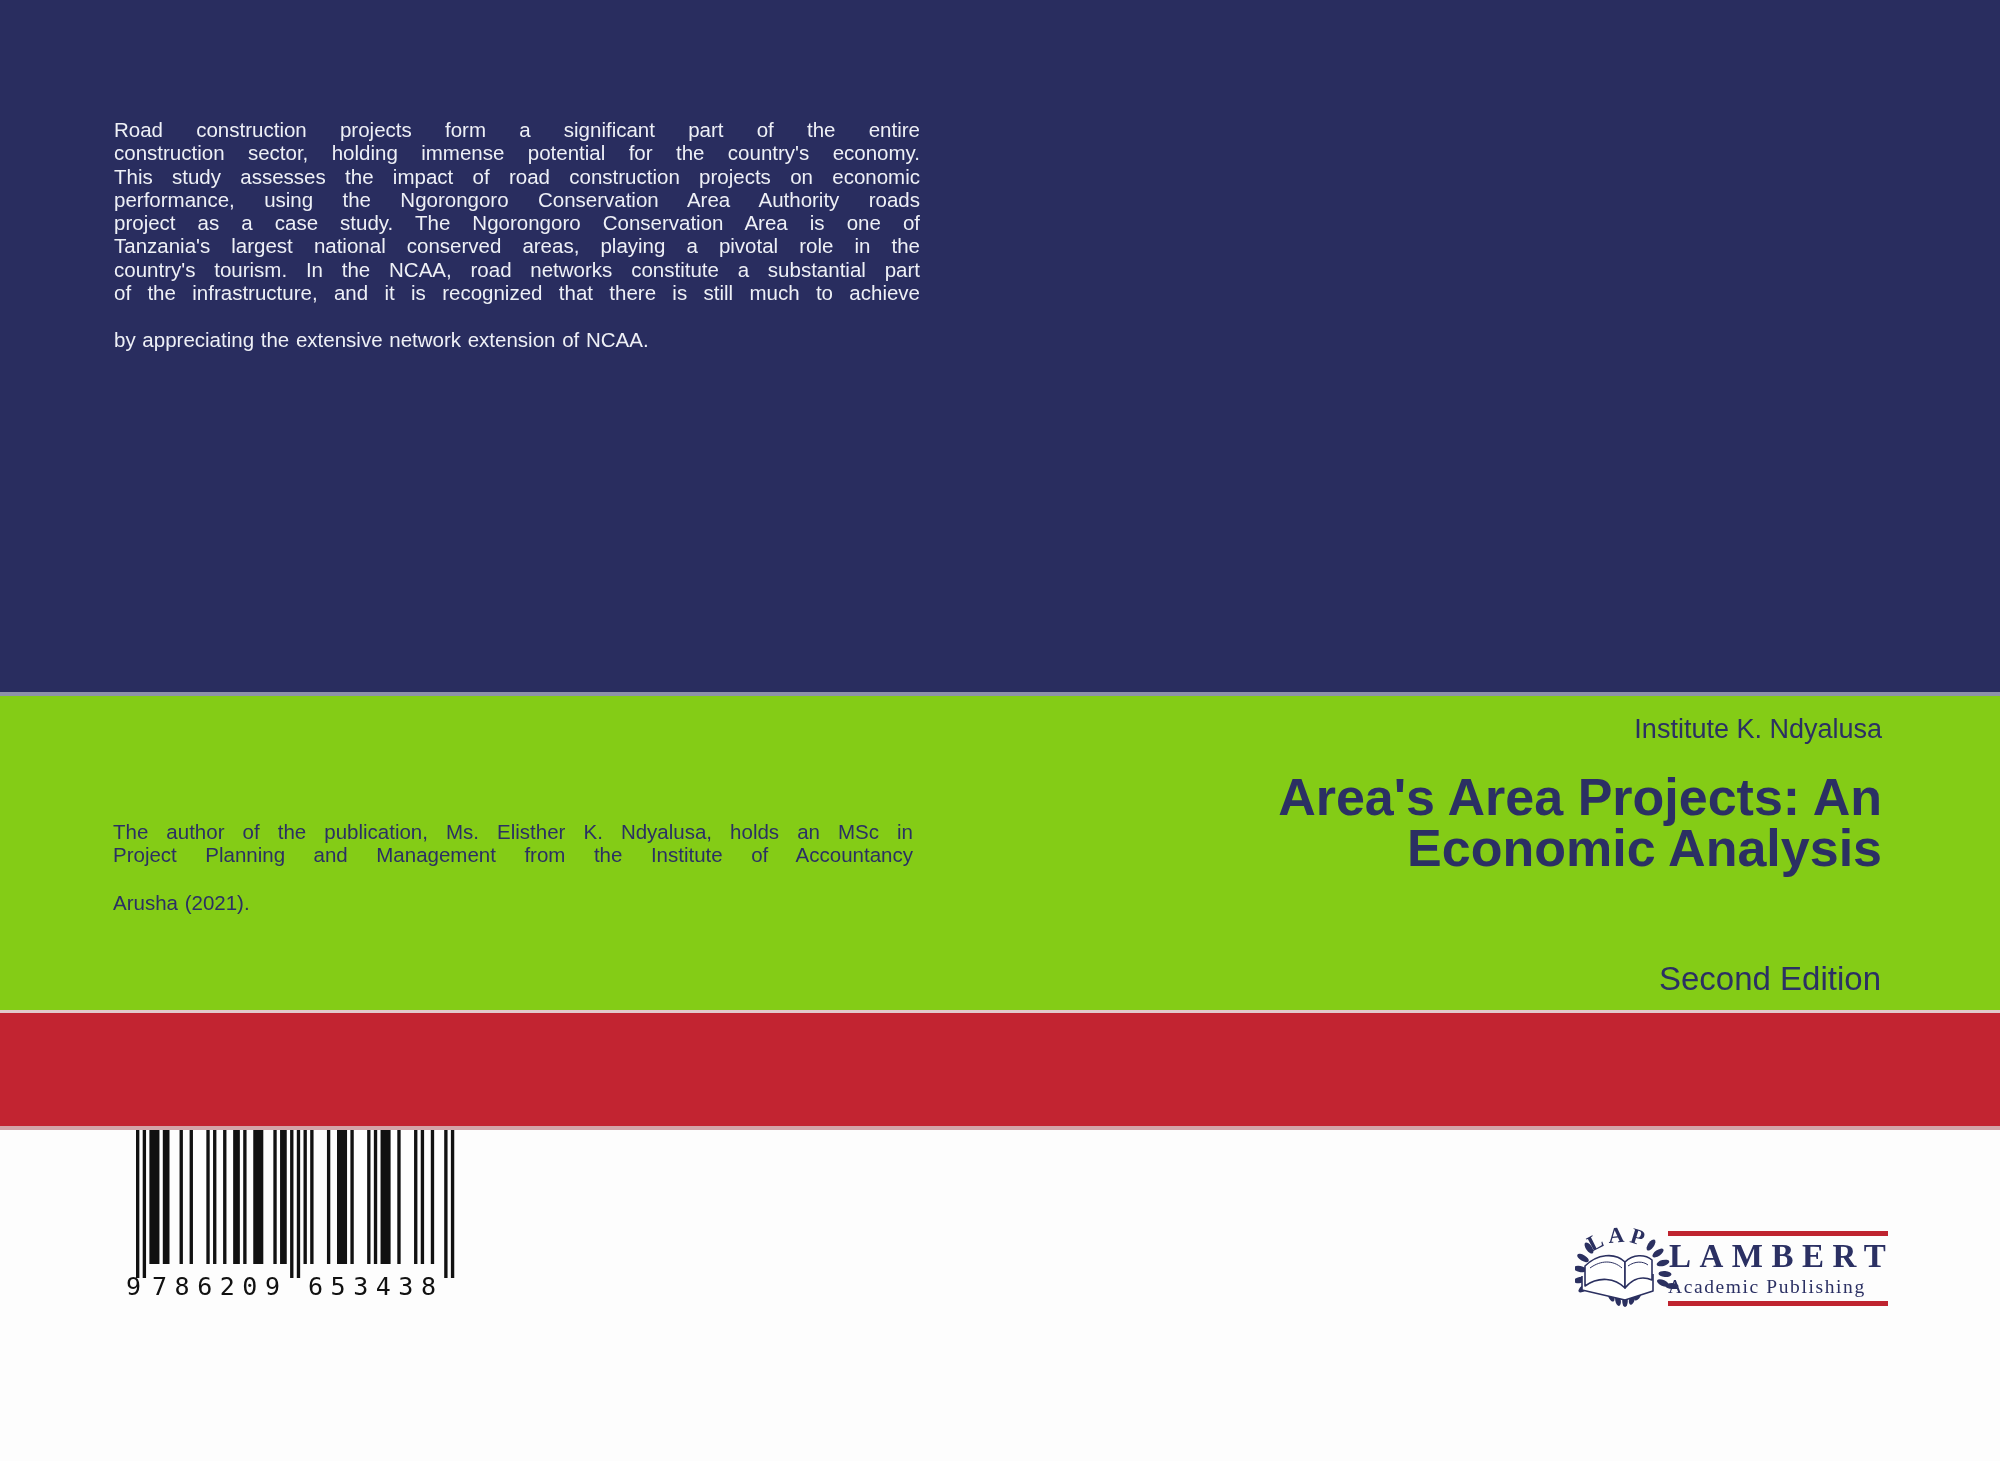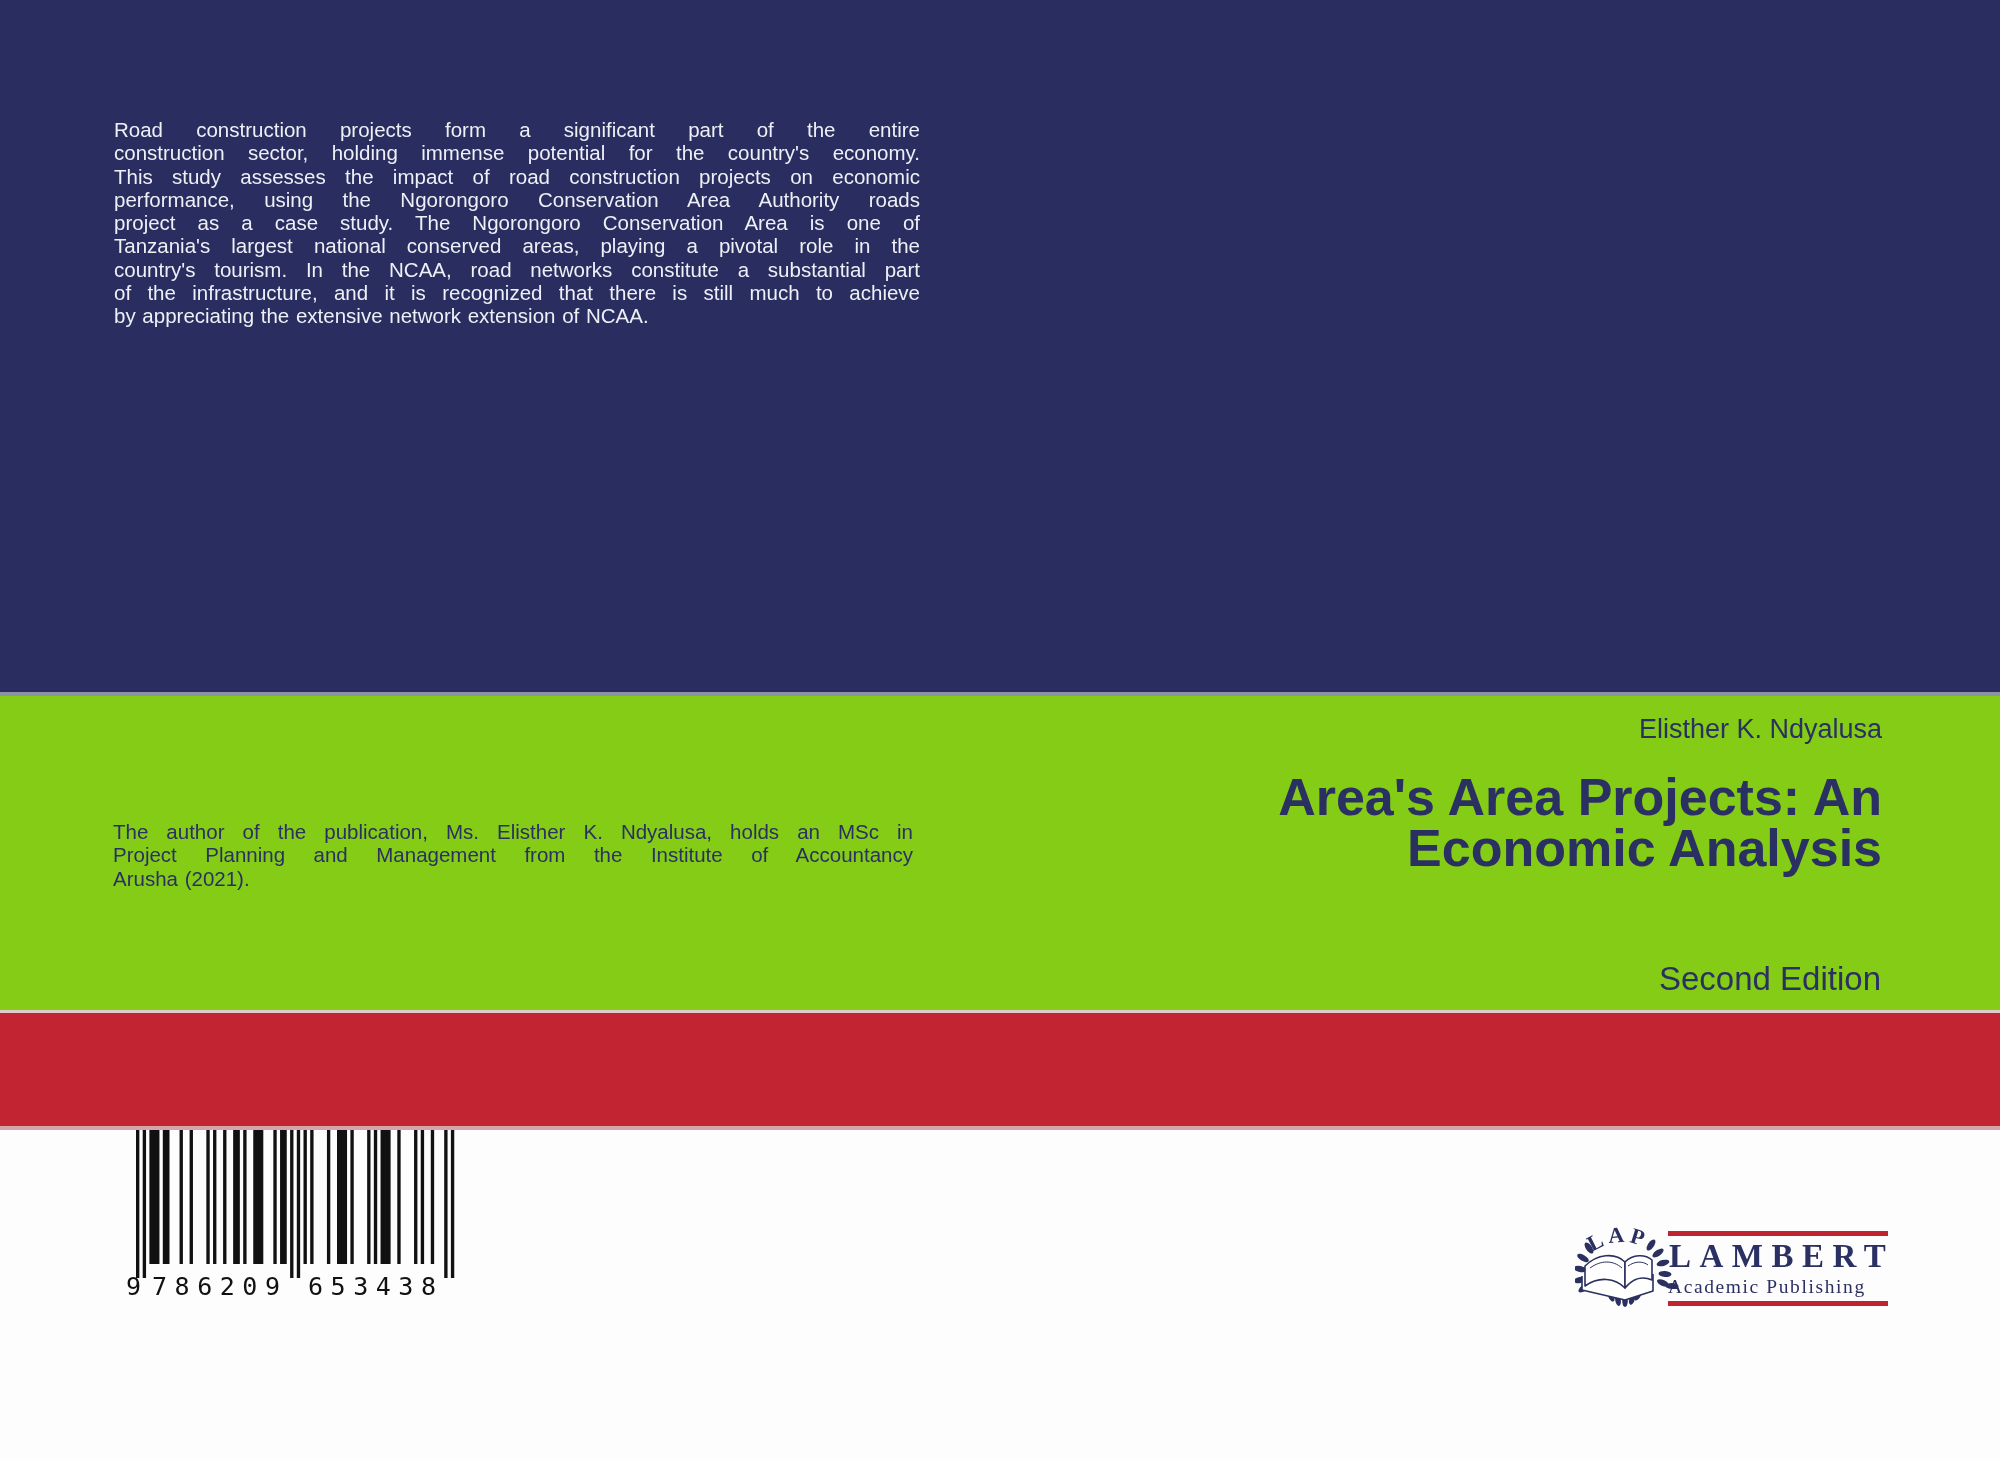--- a/index.html
+++ b/index.html
@@ -6,21 +6,21 @@
   body{width:2000px;height:1461px;overflow:hidden;background:#fdfdfd;
        font-family:"Liberation Sans",sans-serif;}
   .cover{position:relative;width:2000px;height:1130px;background:#84cc16;}
 
   
   .top-band{position:absolute;left:0;top:0;width:100%;height:692px;
             background:var(--navy);border-bottom:4px solid var(--divider-gray);}
   .blurb{position:absolute;left:114px;top:118px;width:806px;
          color:var(--text-light);font-size:20.5px;line-height:23.3px;word-spacing:1px;}
   .jline{text-align:justify;text-align-last:justify;}
-  .lines-block .jline:last-child{text-align-last:left;}
+  .lines-block .jline:last-child{text-align-last:left;margin-top:24px;}
 
   
   .author-name{position:absolute;right:118px;top:714px;font-size:27px;
                color:var(--title-navy);text-align:right;}
   .book-title{position:absolute;right:118px;top:772px;width:780px;
               font-size:52px;font-weight:bold;line-height:50.5px;
               color:var(--title-navy);text-align:right;}
   .edition{position:absolute;right:119px;top:960px;font-size:33px;
            color:var(--title-navy);text-align:right;}
   .bio{position:absolute;left:113px;top:820px;width:800px;
@@ -57,21 +57,21 @@
         <div class="jline">performance, using the Ngorongoro Conservation Area Authority roads</div>
         <div class="jline">project as a case study. The Ngorongoro Conservation Area is one of</div>
         <div class="jline">Tanzania's largest national conserved areas, playing a pivotal role in the</div>
         <div class="jline">country's tourism. In the NCAA, road networks constitute a substantial part</div>
         <div class="jline">of the infrastructure, and it is recognized that there is still much to achieve</div>
         <div class="jline">by appreciating the extensive network extension of NCAA.</div>
       </div>
   </div>
 
   <div>
-    <div class="author-name">Elisther K. Ndyalusa</div>
+    <div class="author-name">Institute K. Ndyalusa</div>
 
     <div class="book-title">
         <div class="tline">Area's Area Projects: An</div>
         <div class="tline">Economic Analysis</div>
       </div>
 
     <div class="edition">Second Edition</div>
 
     <div class="bio lines-block">
         <div class="jline">The author of the publication, Ms. Elisther K. Ndyalusa, holds an MSc in</div>

